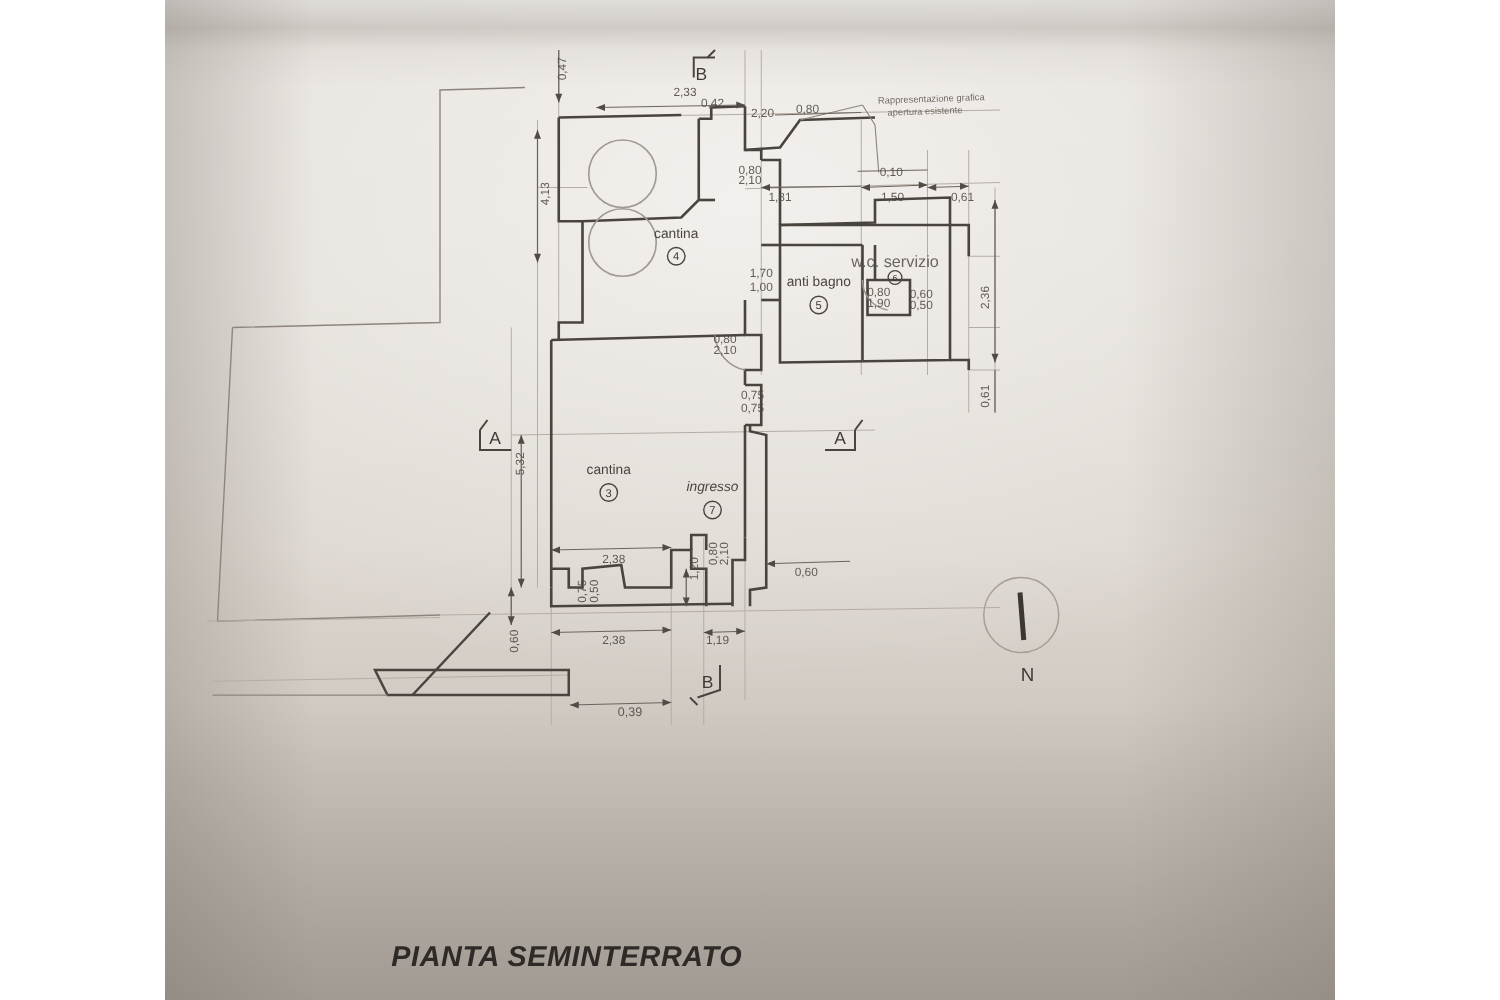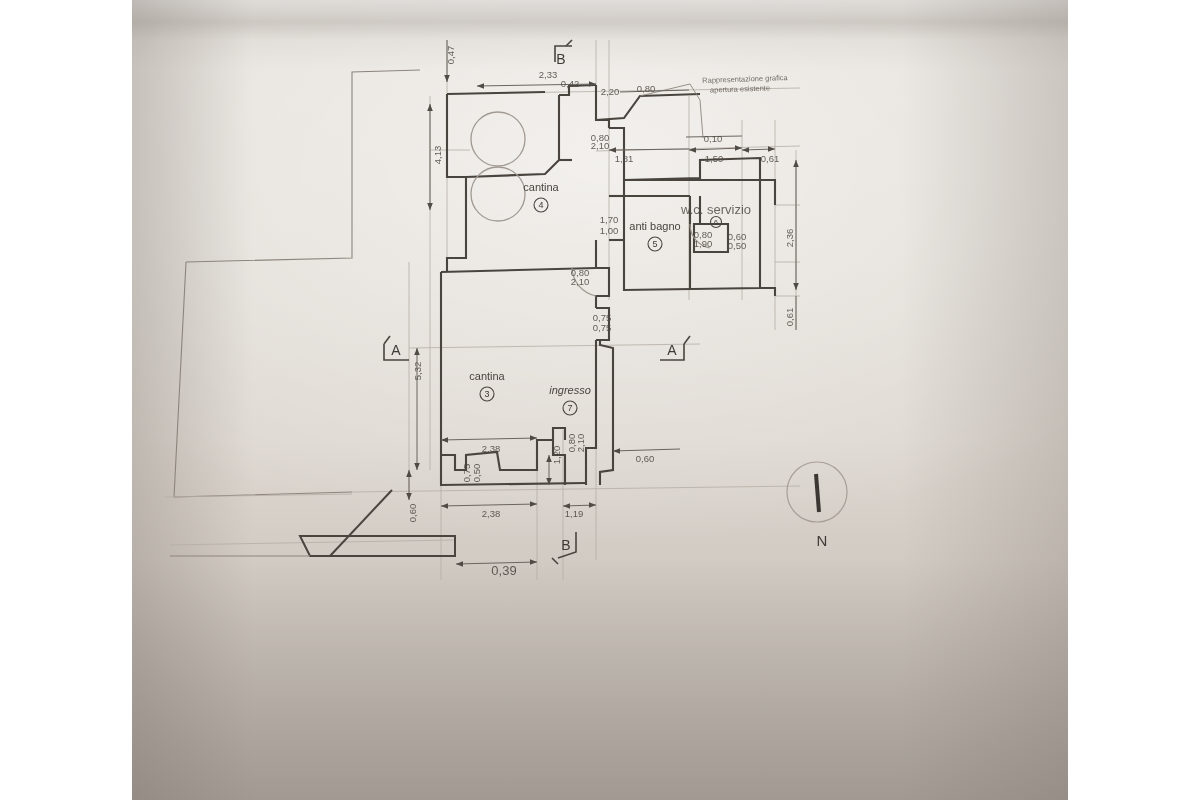--- a/index.html
+++ b/index.html
@@ -284,29 +284,30 @@
       <div class="lbl" style="left: 491px; top: 448px; font-size: 9.5px; color: rgb(79, 73, 67); transform: translate(-50%, -50%); opacity: 0.88;">2,38</div>
       <div class="lbl" style="left: 466px; top: 473px; font-size: 9.5px; color: rgb(79, 73, 67); transform: translate(-50%, -50%) rotate(-90deg); opacity: 0.88;">0,75</div>
       <div class="lbl" style="left: 476px; top: 473px; font-size: 9.5px; color: rgb(79, 73, 67); transform: translate(-50%, -50%) rotate(-90deg); opacity: 0.88;">0,50</div>
       <div class="lbl" style="left: 556px; top: 455px; font-size: 9.5px; color: rgb(79, 73, 67); transform: translate(-50%, -50%) rotate(-90deg); opacity: 0.88;">1,20</div>
       <div class="lbl" style="left: 571px; top: 443px; font-size: 9.5px; color: rgb(79, 73, 67); transform: translate(-50%, -50%) rotate(-90deg); opacity: 0.88;">0,80</div>
       <div class="lbl" style="left: 580px; top: 443px; font-size: 9.5px; color: rgb(79, 73, 67); transform: translate(-50%, -50%) rotate(-90deg); opacity: 0.88;">2,10</div>
       <div class="lbl" style="left: 645px; top: 458px; font-size: 9.5px; color: rgb(79, 73, 67); transform: translate(-50%, -50%); opacity: 0.88;">0,60</div>
       <div class="lbl" style="left: 412px; top: 513px; font-size: 9.5px; color: rgb(79, 73, 67); transform: translate(-50%, -50%) rotate(-90deg); opacity: 0.88;">0,60</div>
       <div class="lbl" style="left: 491px; top: 513px; font-size: 9.5px; color: rgb(79, 73, 67); transform: translate(-50%, -50%); opacity: 0.88;">2,38</div>
       <div class="lbl" style="left: 574px; top: 513px; font-size: 9.5px; color: rgb(79, 73, 67); transform: translate(-50%, -50%); opacity: 0.88;">1,19</div>
-      <div class="lbl" style="left: 504px; top: 570px; font-size: 13px; color: rgb(79, 73, 67); transform: translate(-50%, -50%); opacity: 0.88;">0,39</div>
+      <div class="lbl" style="left: 504px; top: 570px; font-size: 10px; color: rgb(79, 73, 67); transform: translate(-50%, -50%); opacity: 0.88;">0,39</div>
       <div class="lbl" style="left: 541px; top: 187px; font-size: 11px; color: rgb(74, 68, 63); transform: translate(-50%, -50%); opacity: 1;">cantina</div>
       <div class="lbl" style="left: 487px; top: 376px; font-size: 11px; color: rgb(74, 68, 63); transform: translate(-50%, -50%); opacity: 1;">cantina</div>
       <div class="lbl" style="left: 655px; top: 226px; font-size: 11px; color: rgb(74, 68, 63); transform: translate(-50%, -50%); opacity: 1;">anti bagno</div>
       <div class="lbl" style="left: 716px; top: 209px; font-size: 13px; color: rgb(74, 68, 63); transform: translate(-50%, -50%); opacity: 0.8;">w.c. servizio</div>
       <div class="lbl" style="left: 570px; top: 390px; font-size: 11px; color: rgb(74, 68, 63); transform: translate(-50%, -50%); opacity: 1; font-style: italic;">ingresso</div>
       <div class="lbl" style="left: 561px; top: 59px; font-size: 14px; color: rgb(63, 58, 54); transform: translate(-50%, -50%);">B</div>
       <div class="lbl" style="left: 566px; top: 545px; font-size: 14px; color: rgb(63, 58, 54); transform: translate(-50%, -50%);">B</div>
       <div class="lbl" style="left: 396px; top: 350px; font-size: 14px; color: rgb(63, 58, 54); transform: translate(-50%, -50%);">A</div>
       <div class="lbl" style="left: 672px; top: 350px; font-size: 14px; color: rgb(63, 58, 54); transform: translate(-50%, -50%);">A</div>
       <div class="lbl" style="left: 822px; top: 540px; font-size: 15px; color: rgb(63, 58, 54); transform: translate(-50%, -50%);">N</div>
       <div class="lbl" style="left: 745px; top: 79px; font-size: 7.5px; color: rgb(93, 86, 79); transform: translate(-50%, -50%) rotate(-2deg); opacity: 0.85;">Rappresentazione grafica</div>
       <div class="lbl" style="left: 740px; top: 89px; font-size: 7.5px; color: rgb(93, 86, 79); transform: translate(-50%, -50%) rotate(-2deg); opacity: 0.85;">apertura esistente</div>
     </div>
 
+  <div id="title">PIANTA SEMINTERRATO</div>
 
 </div>
 
 </body></html>

